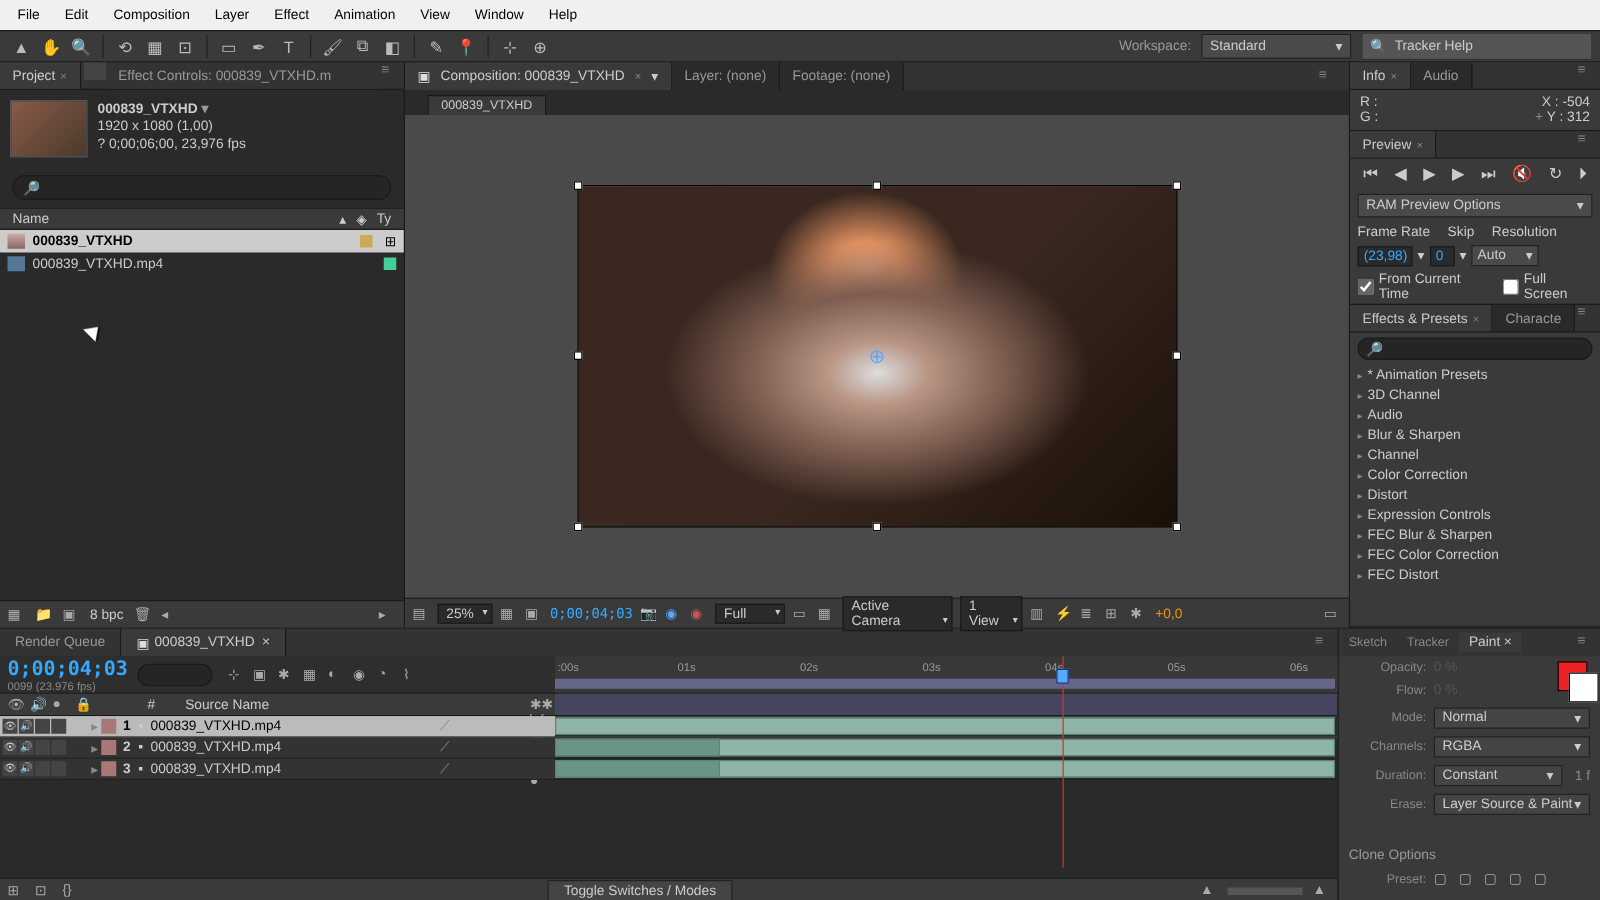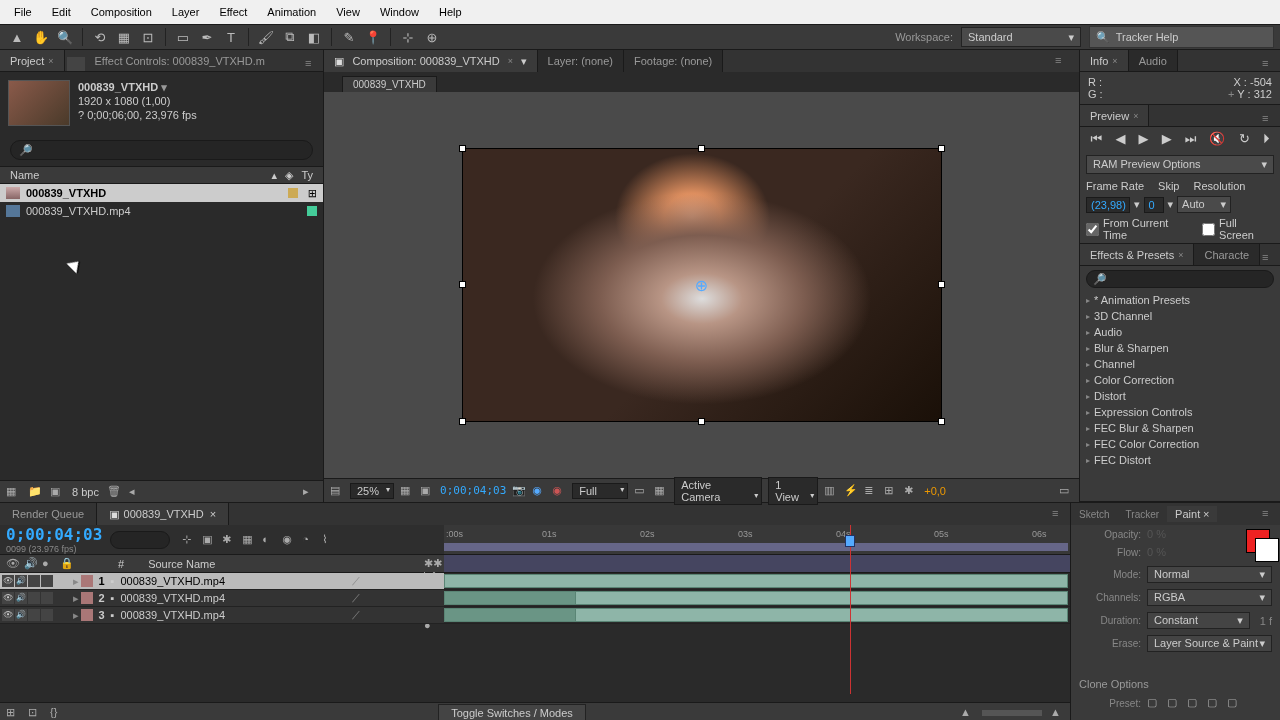--- a/index.html
+++ b/index.html
@@ -9,21 +9,21 @@
 .toolbar{background:#3a3a3a;height:26px;border-top:1px solid #1a1a1a;border-bottom:1px solid #1a1a1a;display:flex;align-items:center;padding:0 6px;gap:2px}
 .tool-icon{width:22px;height:22px;display:flex;align-items:center;justify-content:center;color:#bbb;cursor:pointer;font-size:13px}
 .tool-sep{width:1px;height:18px;background:#222;margin:0 4px}
 .workspace-label{margin-left:auto;color:#999;padding-right:6px}
 .workspace-dd{background:#4a4a4a;border:1px solid #222;height:20px;width:120px;padding:0 6px;display:flex;align-items:center;justify-content:space-between}
 .search-box{background:#555;border:1px solid #333;height:22px;width:185px;margin-left:6px;display:flex;align-items:center;padding:0 6px;color:#aaa;gap:6px}
 .main{display:flex;height:452px}
 .left-col{width:324px;display:flex;flex-direction:column;background:#2a2a2a;border-right:1px solid #1a1a1a}
 .center-col{flex:1;display:flex;flex-direction:column;background:#2a2a2a;border-right:1px solid #1a1a1a}
 .right-col{width:200px;display:flex;flex-direction:column;background:#3a3a3a}
-.panel-tabs{background:#333;height:22px;display:flex;align-items:flex-end;border-bottom:1px solid #1a1a1a}
+.panel-tabs{background:#333;height:22px;display:flex;align-items:flex-start;border-bottom:1px solid #1a1a1a}
 .panel-tab{padding:2px 10px;color:#999;background:#2a2a2a;border-right:1px solid #1a1a1a;height:100%;display:flex;align-items:center;gap:4px;cursor:pointer}
 .panel-tab.active{background:#3a3a3a;color:#ddd}
 .panel-tab .x{font-size:9px;color:#888;cursor:pointer}
 .project-header{display:flex;padding:8px;gap:8px}
 .thumb{width:62px;height:46px;background:linear-gradient(135deg,#8a5a4a,#4a3a2a);border:1px solid #555}
 .proj-info{font-size:10px;line-height:14px;color:#ccc}
 .proj-name{font-weight:bold}
 .proj-name::after{content:" ▾";color:#999}
 .search-field{margin:6px 10px;background:#252525;border:1px solid #1a1a1a;height:20px;border-radius:10px;display:flex;align-items:center;padding:0 8px;color:#888}
 .cols{background:#3a3a3a;height:18px;border-top:1px solid #1a1a1a;border-bottom:1px solid #1a1a1a;display:flex;align-items:center;padding:0 10px;color:#999;justify-content:space-between}

